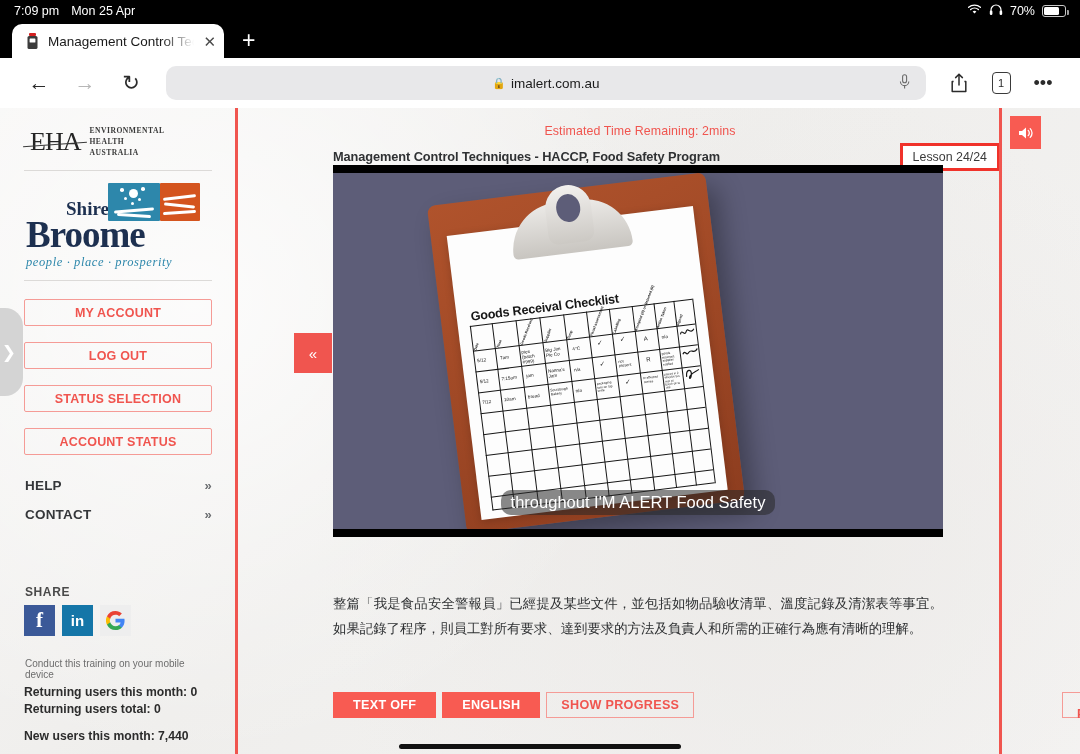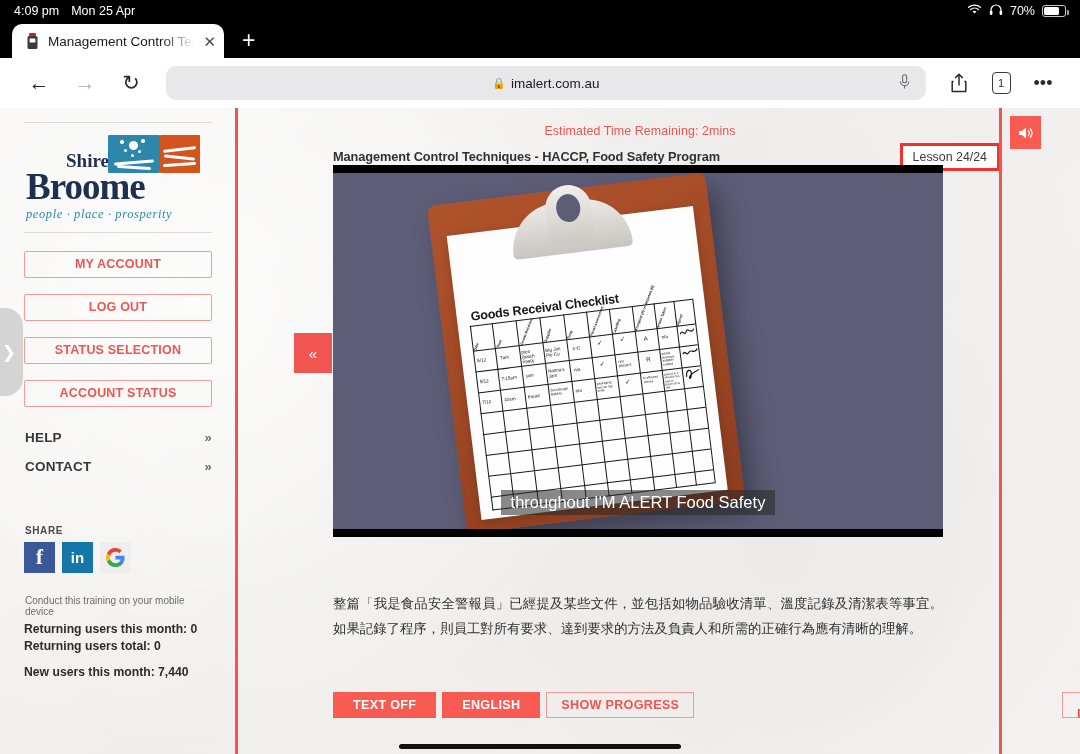--- a/index.html
+++ b/index.html
@@ -127,21 +127,21 @@
     border: 1.4px solid #f59b96; background: transparent; border-radius: 2px;
     color: #f0554f; font-size: 12.5px; font-weight: 700; letter-spacing: .2px;
     cursor: pointer; font-family: "Liberation Sans", sans-serif;
   }
   .nav-row {
     display: flex; align-items: center; justify-content: space-between;
     font-size: 13.5px; font-weight: 700; color: #35373a;
     padding: 7px 0 7px 1px; cursor: pointer; letter-spacing: .2px;
   }
   .nav-row .chev { color: #6a6d70; font-size: 13px; font-weight: 700; }
-  .share-label { font-size: 10px; font-weight: 700; color: #4a4a4a; letter-spacing: .6px; margin: 44px 0 6px 1px; }
+  .share-label { font-size: 12px; font-weight: 700; color: #4a4a4a; letter-spacing: .6px; margin: 56px 0 6px 1px; }
   .share-icons { display: flex; gap: 7px; }
   .sq { width: 31px; height: 31px; display: flex; align-items: center; justify-content: center; cursor: pointer; }
   .sq.fb { background: #3b5998; color: #fff; font-family: "Liberation Serif", serif; font-weight: 700; font-size: 21px; }
   .sq.li { background: #1576a8; color: #fff; font-weight: 700; font-size: 15px; }
   .sq.gg { background: #eeeeee; font-weight: 700; font-size: 18px; }
   .mobile-note { font-size: 10px; color: #6d6d6d; margin: 22px 0 4px 1px; }
   .stat { font-size: 12.2px; font-weight: 700; color: #2c2c2c; line-height: 1.38; }
   .stat.gap { margin-top: 10px; }
 
   .side-divider { position: absolute; left: 235px; top: 0; width: 3px; height: 646px; background: #f0554f; }
@@ -212,21 +212,21 @@
     transform: rotate(-62deg); transform-origin: left bottom; white-space: nowrap; line-height: 1.15;
   }
   .cell { position: absolute; font-size: 4.6px; color: #171717; line-height: 1.1; white-space: nowrap; }
   .tick { position: absolute; font-size: 7px; color: #171717; }
   .caption-bar {
     position: absolute; left: 0; right: 0; bottom: 8px; height: 38px;
     display: flex; align-items: center; justify-content: center;
   }
   .caption {
     background: rgba(40,40,40,.55); color: #fff; font-size: 16.5px;
-    padding: 3px 10px; font-family: "Liberation Sans", sans-serif;
+    padding: 3px 10px; font-family: "Liberation Sans", sans-serif; border-radius: 10px;
   }
 
   .collapse-btn {
     position: absolute; left: 55px; top: 225px; width: 38px; height: 40px;
     background: #f0554f; color: #fff; display: flex; align-items: center; justify-content: center;
     font-size: 15px; cursor: pointer;
   }
 
   .body-text {
     position: absolute; left: 94px; top: 484px; width: 610px;
@@ -258,21 +258,21 @@
     width: 282px; height: 5px; background: #111; border-radius: 3px;
   }
 </style>
 </head>
 <body>
 
 <div id="root">
 
   <div class="status-bar">
     <div class="status-left">
-      <span>4:09 pm</span>
+      <span>7:09 pm</span>
       <span>Mon 25 Apr</span>
     </div>
     <div class="status-right">
       <span>
         <svg width="15" height="11" viewBox="0 0 15 11">
             <path d="M7.5 9.6 5.6 7.5a3 3 0 0 1 3.8 0z" fill="#fff"></path>
             <path d="M3.6 5.6a6 6 0 0 1 7.8 0" stroke="#fff" stroke-width="1.3" fill="none" stroke-linecap="round"></path>
             <path d="M1.6 3.3a9 9 0 0 1 11.8 0" stroke="#fff" stroke-width="1.3" fill="none" stroke-linecap="round"></path>
           </svg>
       </span>
@@ -333,20 +333,28 @@
       <span class="tabcount">1</span>
     </div>
     <div class="tb-icon">•••</div>
   </div>
 
   <div class="page">
     <div class="page-bg"></div>
 
     <div class="sidebar">
 
+      <div class="logo-eha">
+        <span class="eha-mark">EHA</span>
+        <span class="eha-words">
+          <div>ENVIRONMENTAL</div>
+          <div>HEALTH</div>
+          <div>AUSTRALIA</div>
+        </span>
+      </div>
       <div class="rule"></div>
 
       <div class="logo-broome">
         <div class="broome-badge">
           <div class="bb-left">
             <span class="dot" style="left:21px;top:6px;width:9px;height:9px;"></span>
             <span class="dot" style="left:12px;top:5px;width:3.5px;height:3.5px;"></span>
             <span class="dot" style="left:33px;top:4px;width:3.5px;height:3.5px;"></span>
             <span class="dot" style="left:16px;top:14px;width:3px;height:3px;"></span>
             <span class="dot" style="left:30px;top:15px;width:3px;height:3px;"></span>

